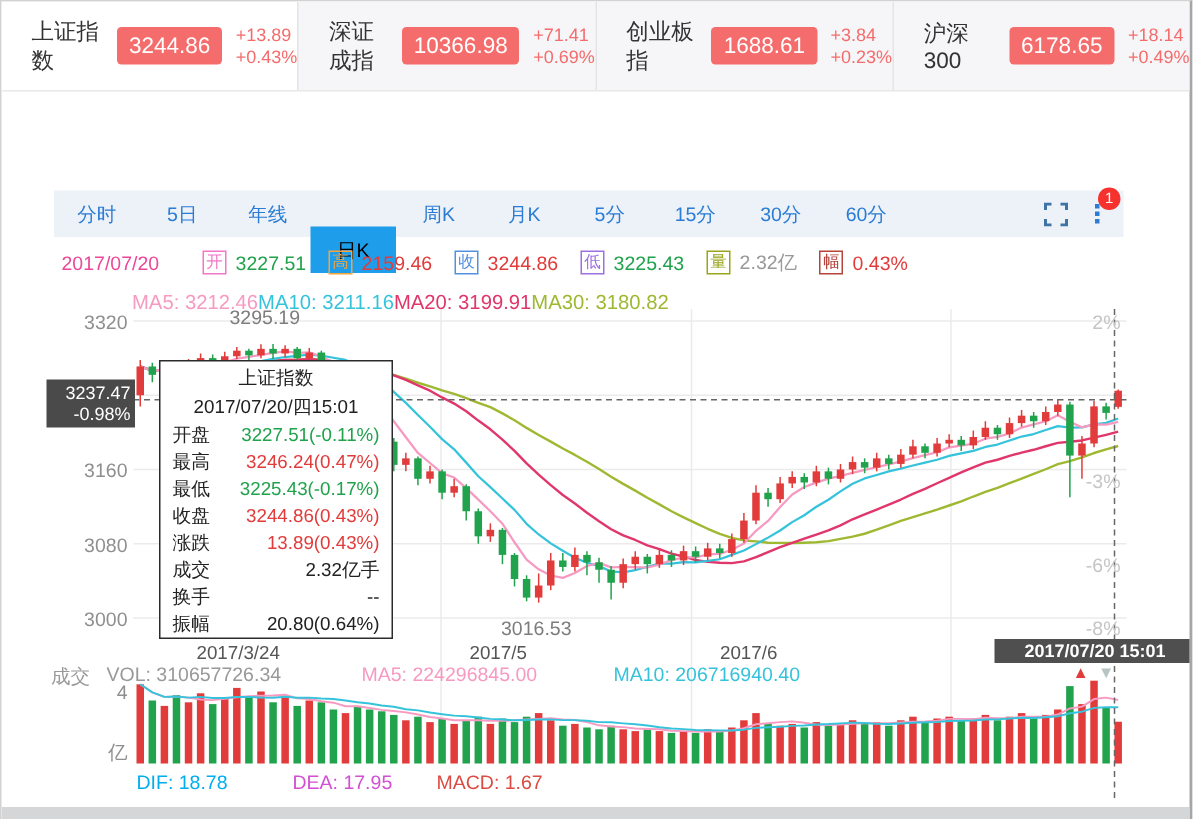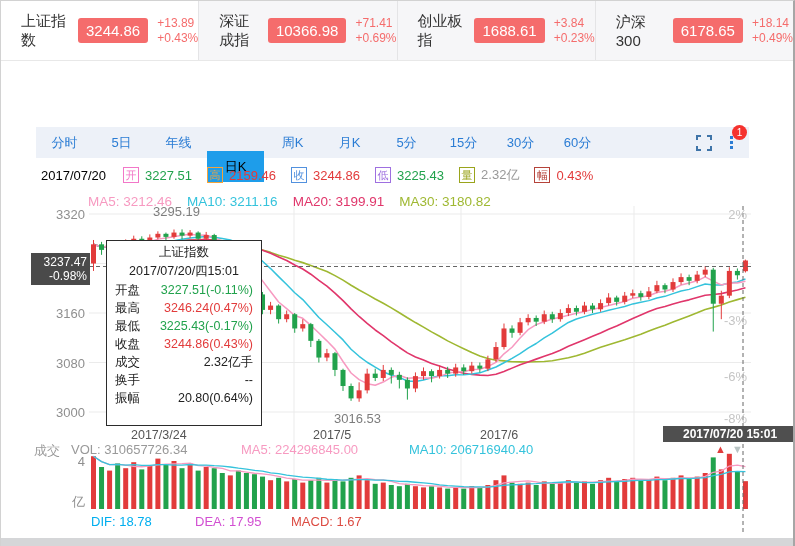--- a/index.html
+++ b/index.html
@@ -18,28 +18,28 @@
   .tab{width:57px;text-align:center;font-size:13px;color:var(--accent-blue);line-height:31px;cursor:pointer;}
   .tab.active{background:var(--active-tab-bg);color:#000000;margin-top:48px;}
   .tab-icons{margin-left:auto;display:flex;align-items:center;gap:16px;padding-right:14px;}
   .fs-icon{cursor:pointer;display:block;}
   .dots-icon{position:relative;display:flex;flex-direction:column;gap:2px;cursor:pointer;padding:2px;}
   .dots-icon i{width:3px;height:3px;background:var(--accent-blue);display:block;}
   .notif-badge{position:absolute;right:-12px;top:-9px;width:15px;height:15px;border-radius:50%;background:#f5322e;color:#fff;
                font-size:10px;line-height:15px;text-align:center;}
   
   .info-bar{position:absolute;top:165px;left:40px;height:18px;display:flex;align-items:center;gap:15px;z-index:4;font-size:13px;}
-  .i-date{color:#000000;margin-right:2px;}
+  .i-date{color:#ec4899;margin-right:14px;}
   .i-field{display:flex;align-items:center;gap:6px;}
   .f-box{width:16px;height:16px;border:1px solid;font-size:11px;line-height:14px;text-align:center;}
   .k-open{color:#f277c8;border-color:#f277c8;} .k-high{color:#f5a43a;border-color:#f5a43a;}
   .k-close{color:#5291de;border-color:#5291de;} .k-low{color:#9e6fe0;border-color:#9e6fe0;}
   .k-vol{color:#9aa41c;border-color:#9aa41c;}  .k-amp{color:#b5433a;border-color:#b5433a;}
   .v-up{color:var(--up);} .v-down{color:var(--down);} .v-gray{color:#999;} .v-red{color:var(--up);}
-  .ma-bar{position:absolute;top:193px;left:87px;font-size:13.5px;z-index:4;display:flex;gap:15px;}
+  .ma-bar{position:absolute;top:193px;left:87px;font-size:13.5px;z-index:4;display:flex;}
   .ma5{color:var(--ma5);} .ma10{color:var(--ma10);} .ma20{color:var(--ma20);} .ma30{color:var(--ma30);}
   
   svg#chart-svg{position:absolute;left:0;top:0;z-index:1;}
   .ylab{position:absolute;width:48px;text-align:right;font-size:13px;color:#8f8f8f;z-index:2;left:36px;}
   .plab{position:absolute;width:46px;text-align:right;font-size:13px;color:#c5c5c5;z-index:2;left:700px;}
   .anno{position:absolute;font-size:13px;color:#7d7d7d;z-index:2;}
   .xlab{position:absolute;top:427px;font-size:12.5px;color:#555;z-index:2;margin-left:40px;}
   .cross-label{position:absolute;left:30px;top:252px;width:59px;background:#4a4a4a;color:#fff;font-size:12px;
                text-align:right;padding:2px 3px;line-height:14px;z-index:3;}
   .time-badge{position:absolute;left:662px;top:425px;background:#4f4f4f;color:#fff;font-size:12px;font-weight:bold;
@@ -471,20 +471,24 @@
       </div>
     <div class="tt-row">
         <span class="tl">最低</span>
         <span class="tone-down">3225.43(-0.17%)</span>
       </div>
     <div class="tt-row">
         <span class="tl">收盘</span>
         <span class="tone-up">3244.86(0.43%)</span>
       </div>
     <div class="tt-row">
+        <span class="tl">涨跌</span>
+        <span class="tone-up">13.89(0.43%)</span>
+      </div>
+    <div class="tt-row">
         <span class="tl">成交</span>
         <span class="tone-neutral">2.32亿手</span>
       </div>
     <div class="tt-row">
         <span class="tl">换手</span>
         <span class="tone-neutral">--</span>
       </div>
     <div class="tt-row">
         <span class="tl">振幅</span>
         <span class="tone-neutral">20.80(0.64%)</span>

